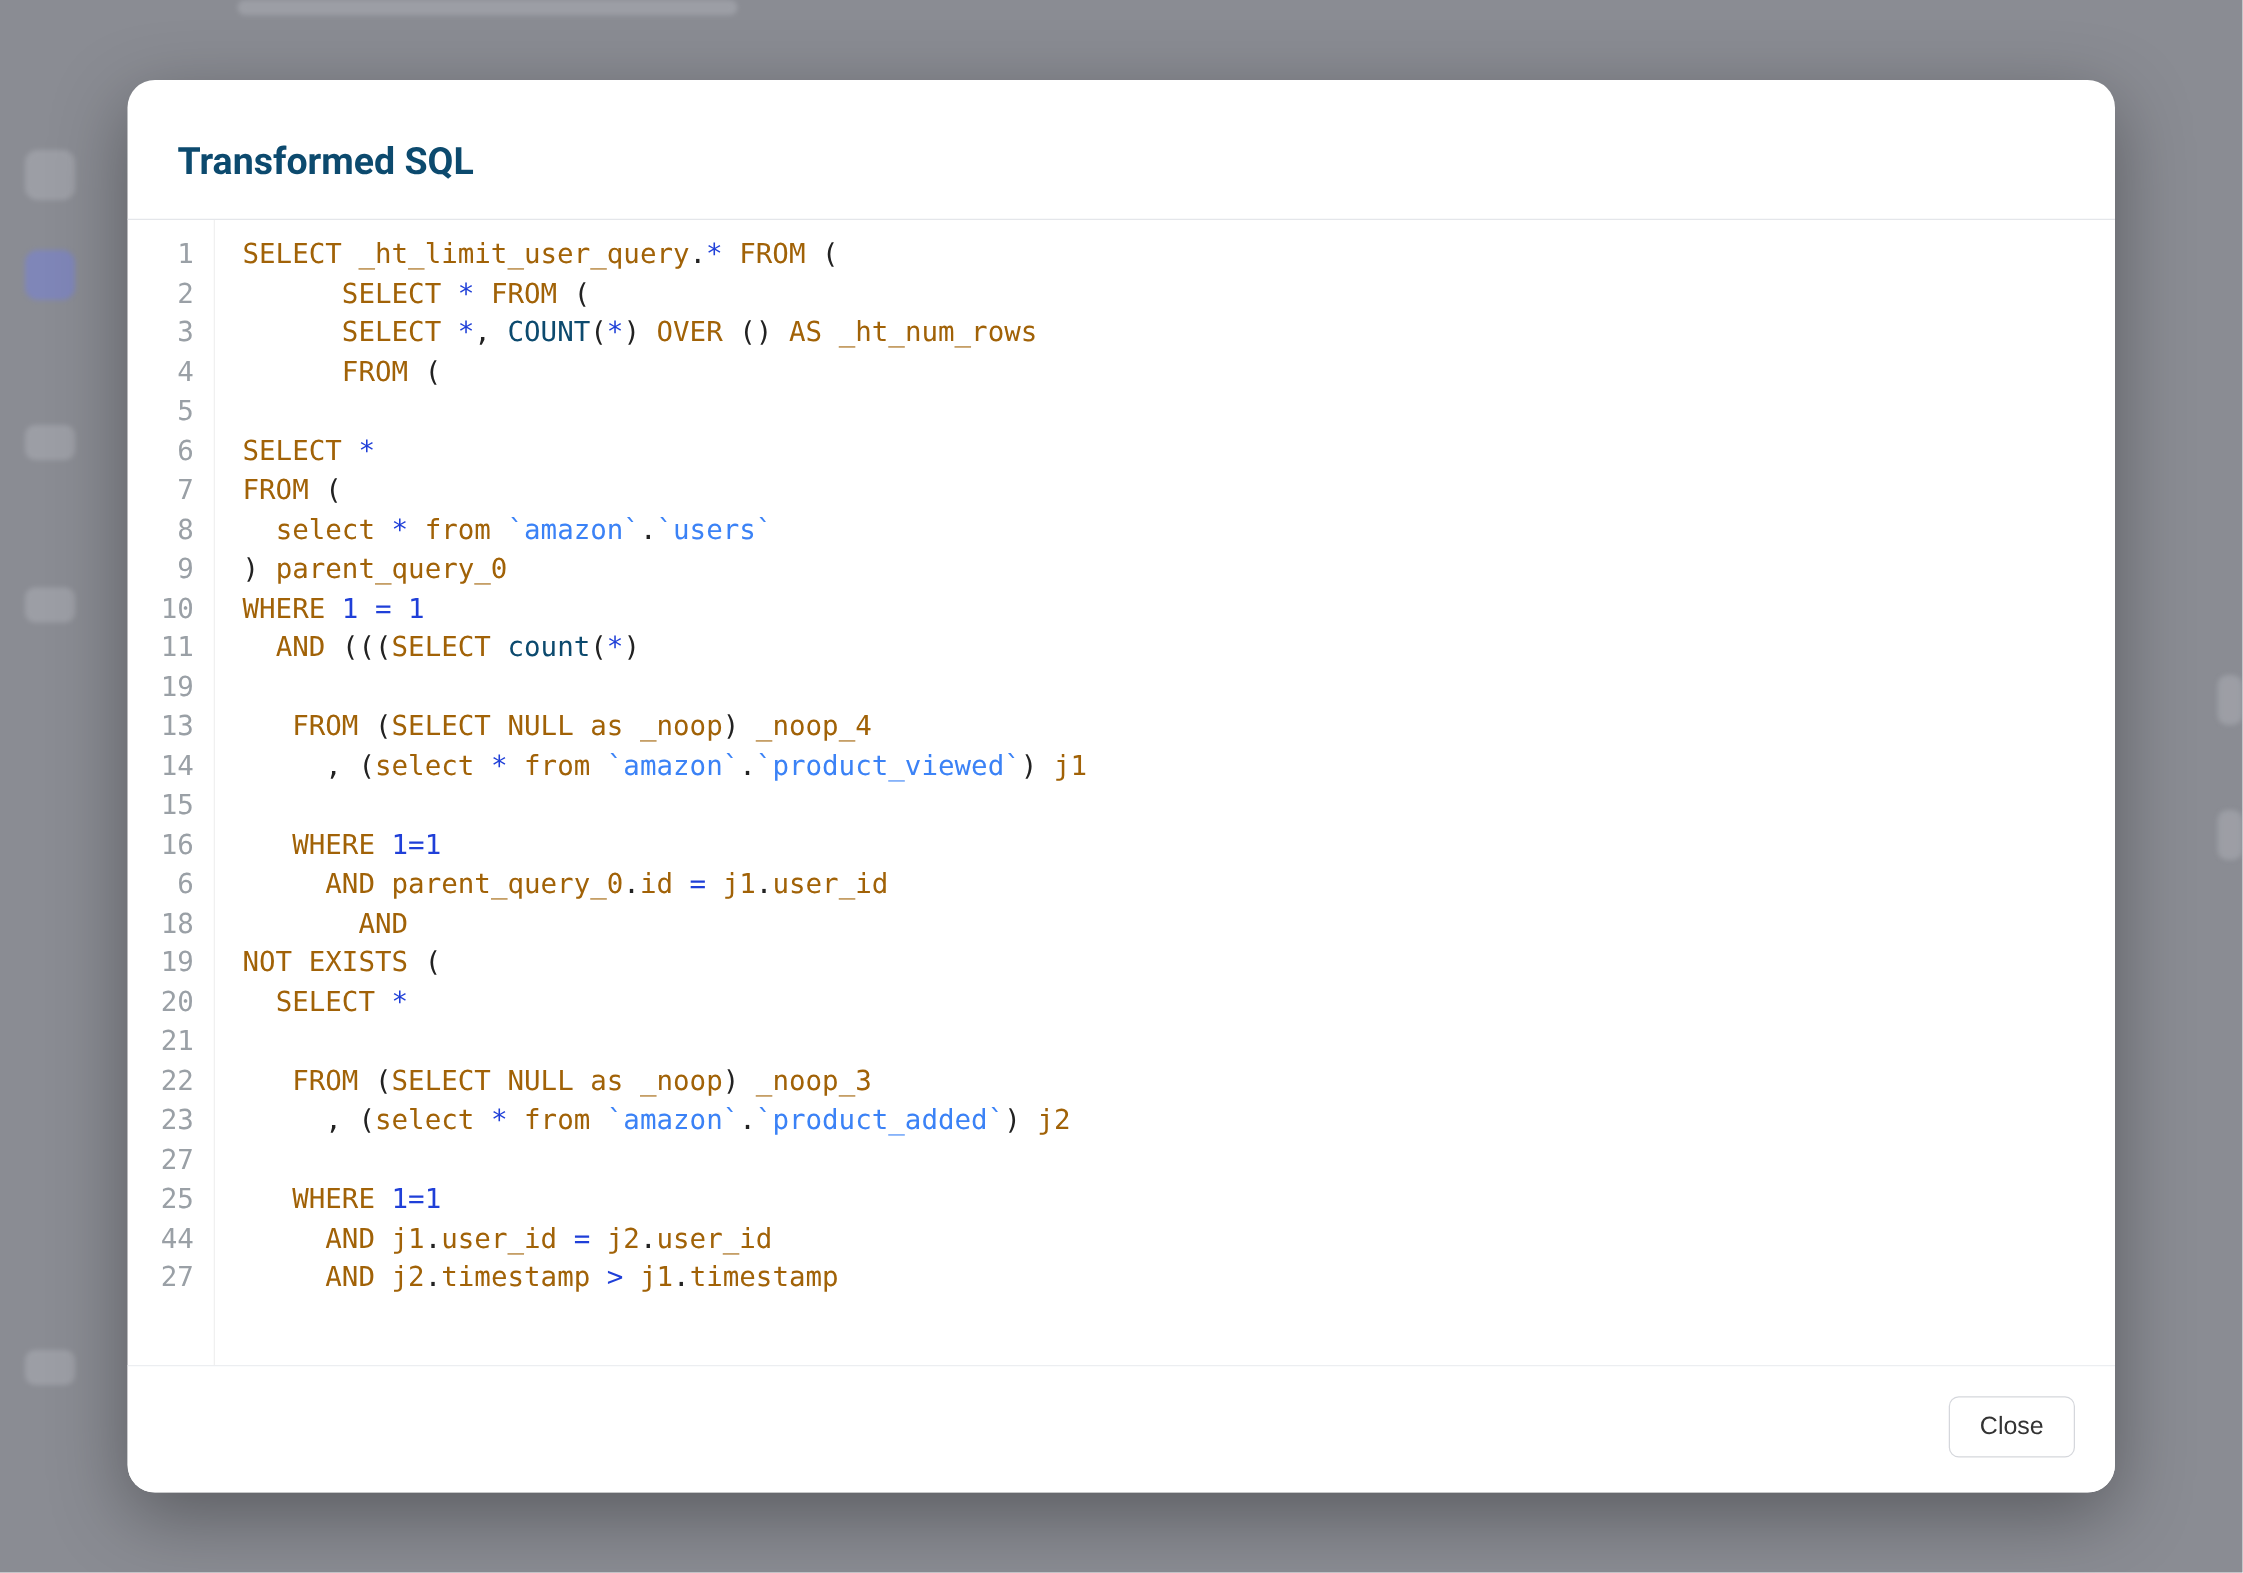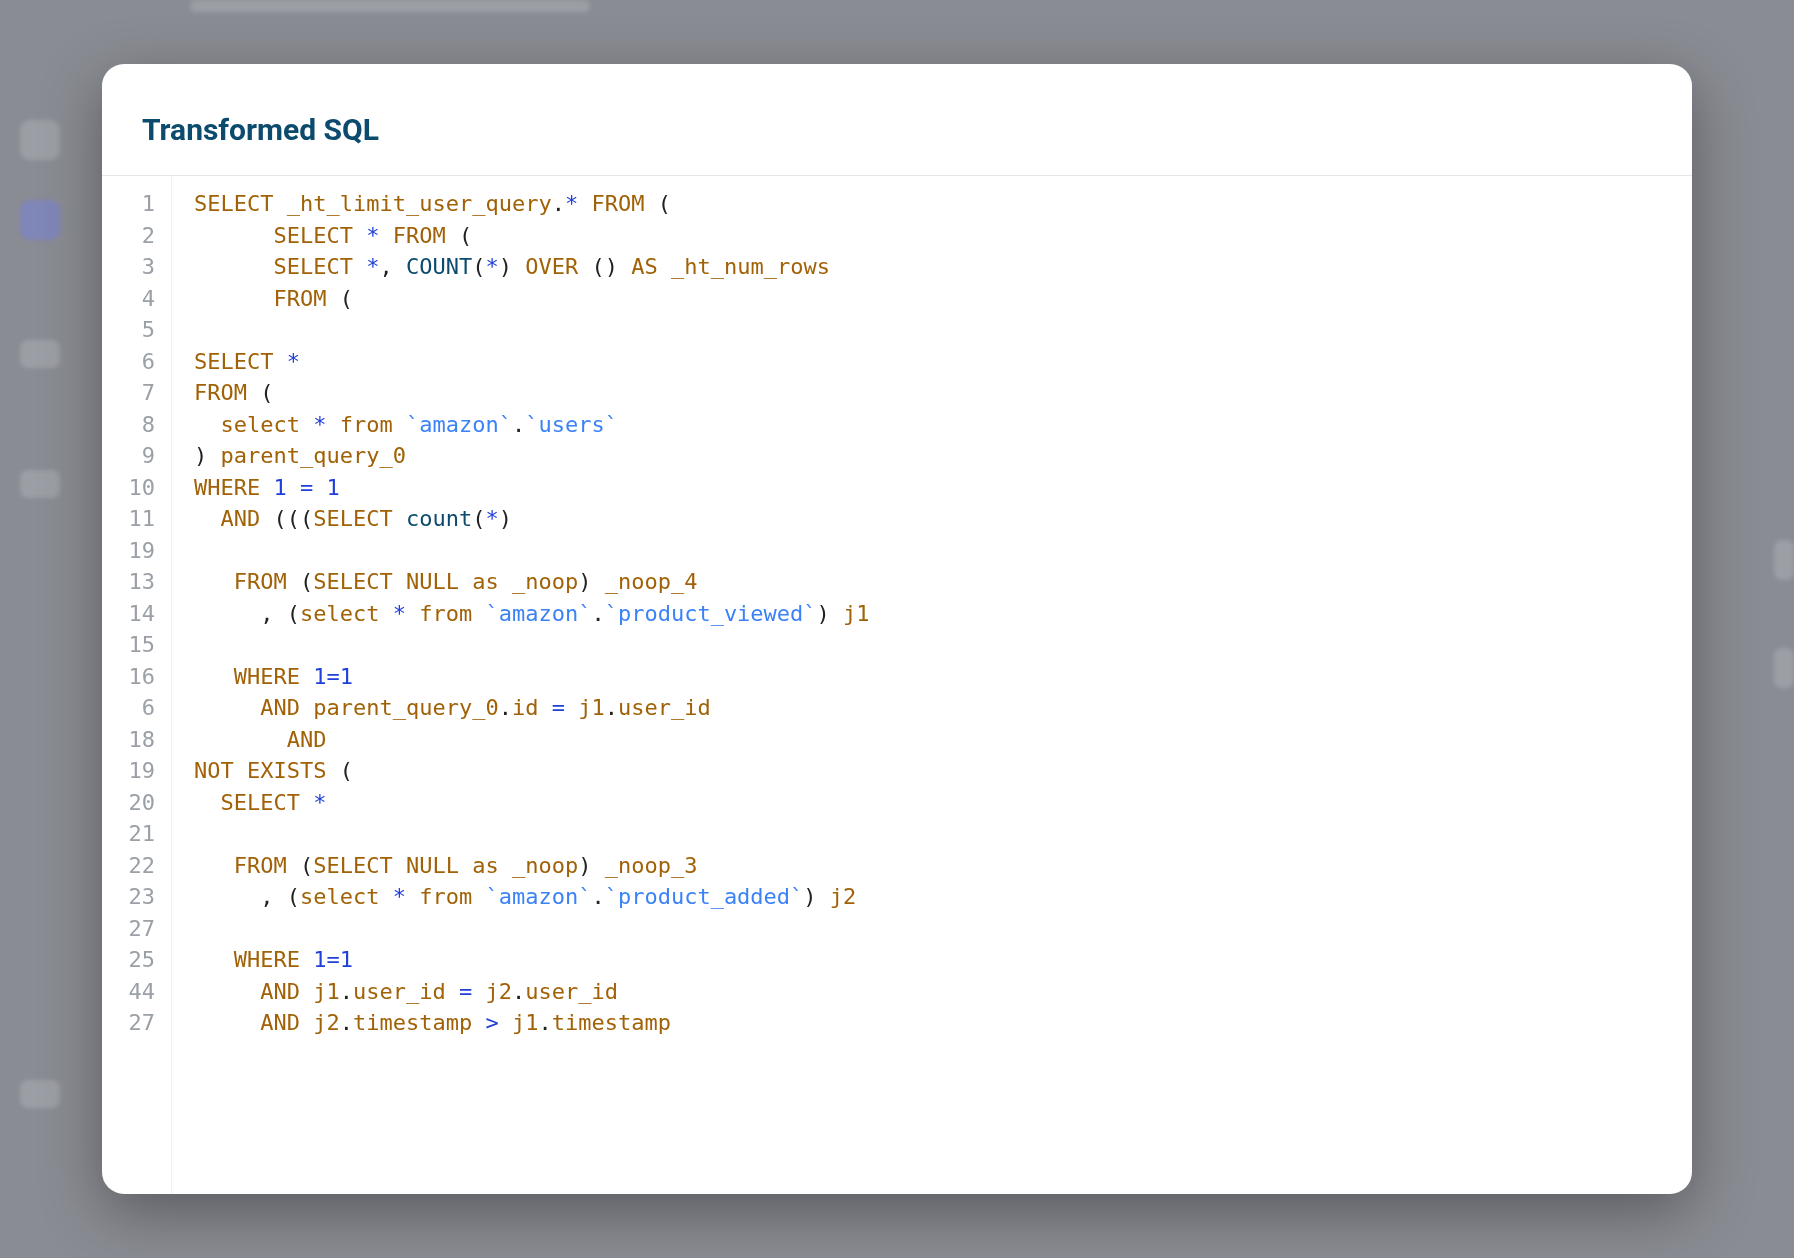--- a/index.html
+++ b/index.html
@@ -161,13 +161,16 @@
           <div>23</div>
           <div>27</div>
           <div>25</div>
           <div>44</div>
           <div>27</div>
         </div>
       <div class="code" id="code"><span class="row"><span class="tk-kw">SELECT</span> <span class="tk-ident">_ht_limit_user_query</span><span class="tk-punc">.</span><span class="tk-star">*</span> <span class="tk-kw">FROM</span> <span class="tk-punc">(</span></span><span class="row">      <span class="tk-kw">SELECT</span> <span class="tk-star">*</span> <span class="tk-kw">FROM</span> <span class="tk-punc">(</span></span><span class="row">      <span class="tk-kw">SELECT</span> <span class="tk-star">*</span><span class="tk-punc">,</span> <span class="tk-func">COUNT</span><span class="tk-punc">(</span><span class="tk-star">*</span><span class="tk-punc">)</span> <span class="tk-kw">OVER</span> <span class="tk-punc">()</span> <span class="tk-kw">AS</span> <span class="tk-ident">_ht_num_rows</span></span><span class="row">      <span class="tk-kw">FROM</span> <span class="tk-punc">(</span></span><span class="row"></span><span class="row"><span class="tk-kw">SELECT</span> <span class="tk-star">*</span></span><span class="row"><span class="tk-kw">FROM</span> <span class="tk-punc">(</span></span><span class="row">  <span class="tk-kw">select</span> <span class="tk-star">*</span> <span class="tk-kw">from</span> <span class="tk-str">`amazon`</span><span class="tk-punc">.</span><span class="tk-str">`users`</span></span><span class="row"><span class="tk-punc">)</span> <span class="tk-ident">parent_query_0</span></span><span class="row"><span class="tk-kw">WHERE</span> <span class="tk-num">1</span> <span class="tk-op">=</span> <span class="tk-num">1</span></span><span class="row">  <span class="tk-kw">AND</span> <span class="tk-punc">(((</span><span class="tk-kw">SELECT</span> <span class="tk-func">count</span><span class="tk-punc">(</span><span class="tk-star">*</span><span class="tk-punc">)</span></span><span class="row"></span><span class="row">   <span class="tk-kw">FROM</span> <span class="tk-punc">(</span><span class="tk-kw">SELECT</span> <span class="tk-kw">NULL</span> <span class="tk-kw">as</span> <span class="tk-ident">_noop</span><span class="tk-punc">)</span> <span class="tk-ident">_noop_4</span></span><span class="row">     <span class="tk-punc">,</span> <span class="tk-punc">(</span><span class="tk-kw">select</span> <span class="tk-star">*</span> <span class="tk-kw">from</span> <span class="tk-str">`amazon`</span><span class="tk-punc">.</span><span class="tk-str">`product_viewed`</span><span class="tk-punc">)</span> <span class="tk-ident">j1</span></span><span class="row"></span><span class="row">   <span class="tk-kw">WHERE</span> <span class="tk-num">1</span><span class="tk-op">=</span><span class="tk-num">1</span></span><span class="row">     <span class="tk-kw">AND</span> <span class="tk-ident">parent_query_0</span><span class="tk-punc">.</span><span class="tk-ident">id</span> <span class="tk-op">=</span> <span class="tk-ident">j1</span><span class="tk-punc">.</span><span class="tk-ident">user_id</span></span><span class="row">       <span class="tk-kw">AND</span></span><span class="row"><span class="tk-kw">NOT</span> <span class="tk-kw">EXISTS</span> <span class="tk-punc">(</span></span><span class="row">  <span class="tk-kw">SELECT</span> <span class="tk-star">*</span></span><span class="row"></span><span class="row">   <span class="tk-kw">FROM</span> <span class="tk-punc">(</span><span class="tk-kw">SELECT</span> <span class="tk-kw">NULL</span> <span class="tk-kw">as</span> <span class="tk-ident">_noop</span><span class="tk-punc">)</span> <span class="tk-ident">_noop_3</span></span><span class="row">     <span class="tk-punc">,</span> <span class="tk-punc">(</span><span class="tk-kw">select</span> <span class="tk-star">*</span> <span class="tk-kw">from</span> <span class="tk-str">`amazon`</span><span class="tk-punc">.</span><span class="tk-str">`product_added`</span><span class="tk-punc">)</span> <span class="tk-ident">j2</span></span><span class="row"></span><span class="row">   <span class="tk-kw">WHERE</span> <span class="tk-num">1</span><span class="tk-op">=</span><span class="tk-num">1</span></span><span class="row">     <span class="tk-kw">AND</span> <span class="tk-ident">j1</span><span class="tk-punc">.</span><span class="tk-ident">user_id</span> <span class="tk-op">=</span> <span class="tk-ident">j2</span><span class="tk-punc">.</span><span class="tk-ident">user_id</span></span><span class="row">     <span class="tk-kw">AND</span> <span class="tk-ident">j2</span><span class="tk-punc">.</span><span class="tk-ident">timestamp</span> <span class="tk-op">&gt;</span> <span class="tk-ident">j1</span><span class="tk-punc">.</span><span class="tk-ident">timestamp</span></span></div>
     </div>
   </div>
 
+  <div class="modal-footer">
+    <button class="close-btn">Close</button>
+  </div>
 </div>
 
 </body></html>

